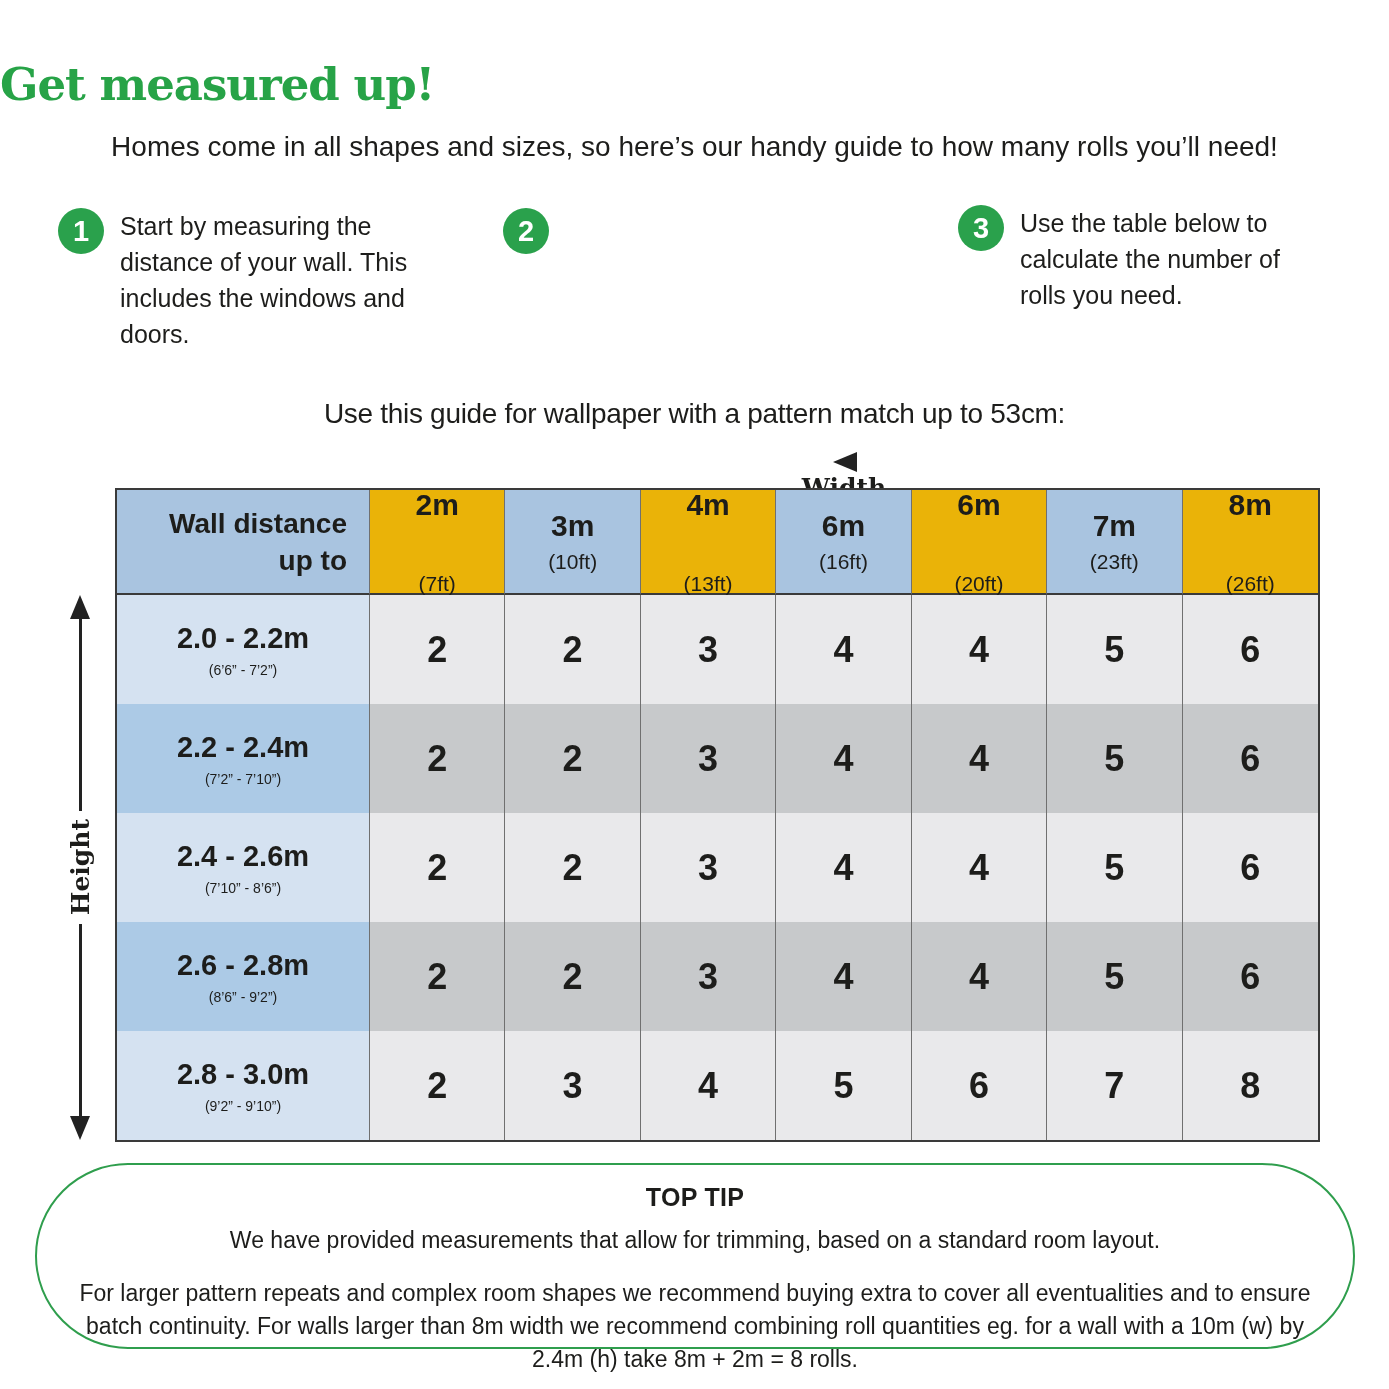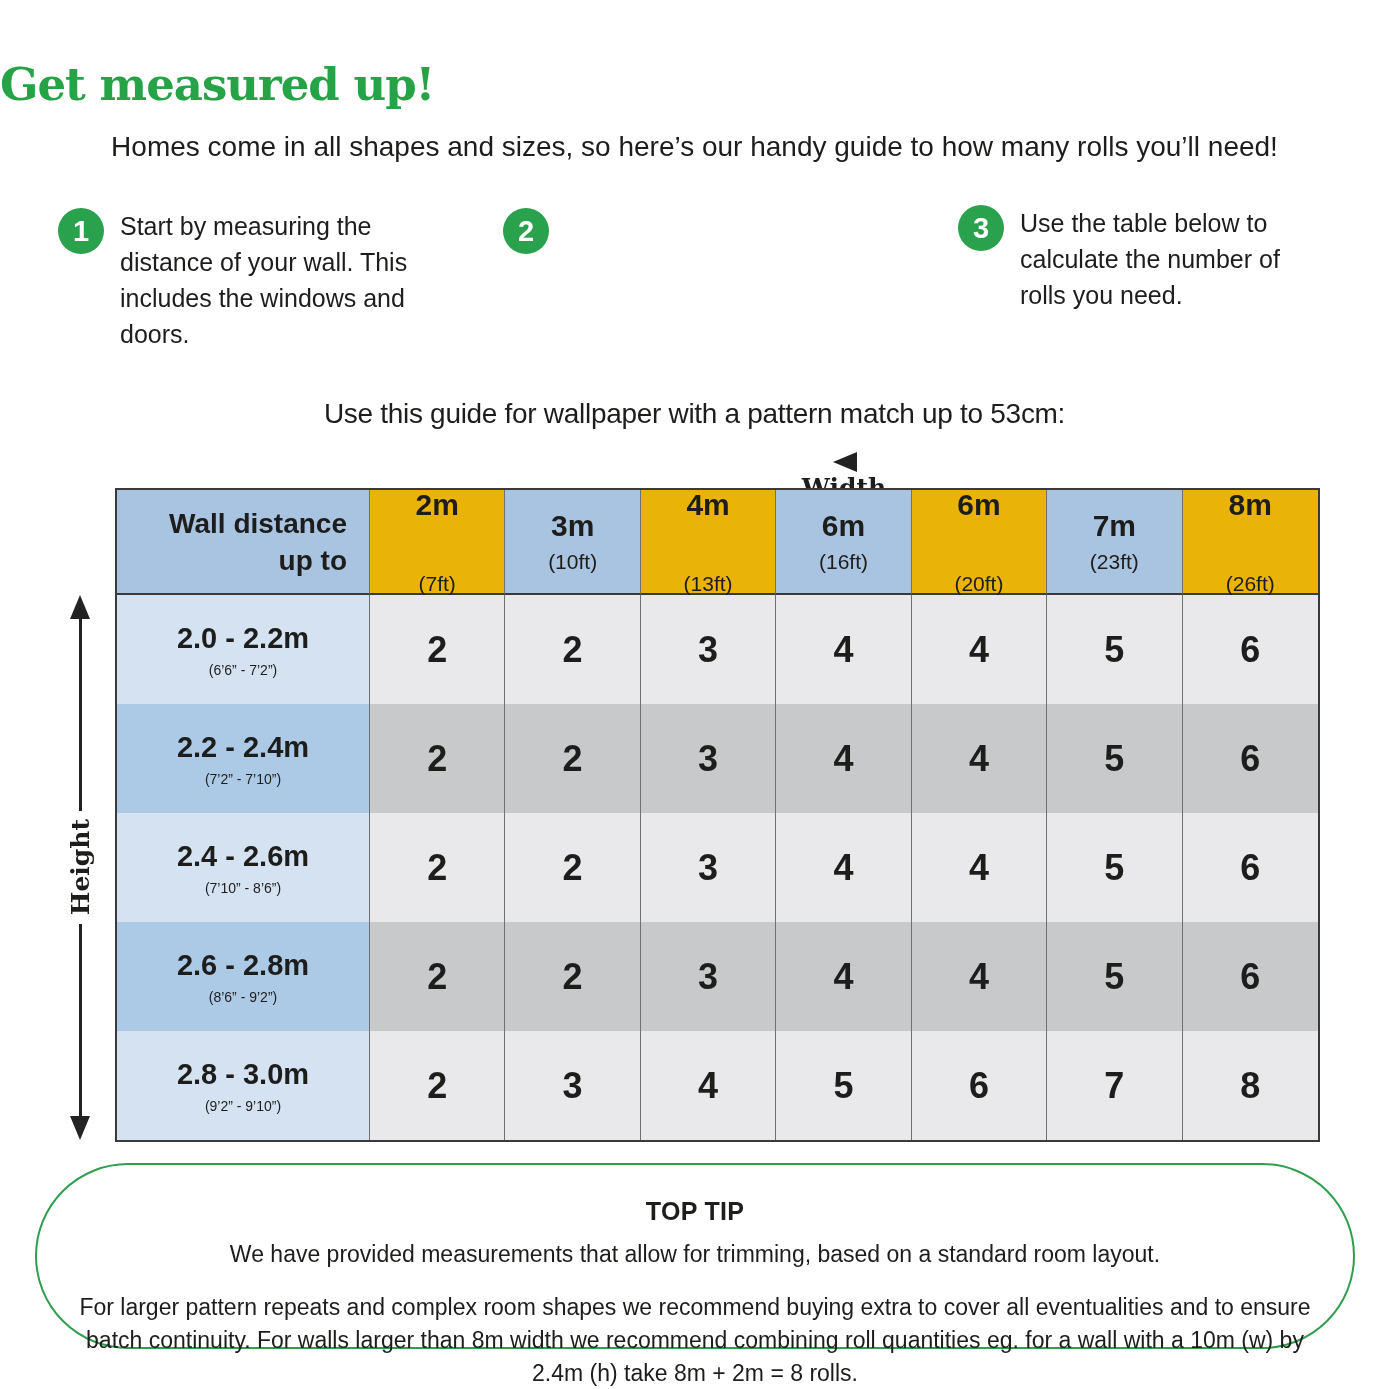--- a/index.html
+++ b/index.html
@@ -82,21 +82,21 @@
   .rl .imp   { font-size:14px; margin-top:7px; }
   .rl.r-light { background:#d5e2f1; }
   .rl.r-dark  { background:#accae6; }
   .td { font-size:36px; font-weight:bold; }
   .td.r-light { background:#e9e9eb; }
   .td.r-dark  { background:#c7c9cb; }
   
   .top-tip {
     position:absolute; left:35px; top:1163px; width:1320px; height:186px;
     border:2px solid #2f9e4d; border-radius:94px;
-    text-align:center; padding:32px 40px 0 40px;
+    text-align:center; padding:18px 40px 0 40px;
   }
   .tip-heading { font-size:25px; font-weight:bold; letter-spacing:0.3px; }
   .tip-line1 { font-size:23px; margin-top:15px; }
   .tip-line2 { font-size:23px; line-height:33px; margin-top:23px; }
 </style>
 </head>
 <body>
 
 <h1 class="page-title">Get measured up!</h1>
 <p class="subtitle">Homes come in all shapes and sizes, so here’s our handy guide to how many rolls you’ll need!</p>

